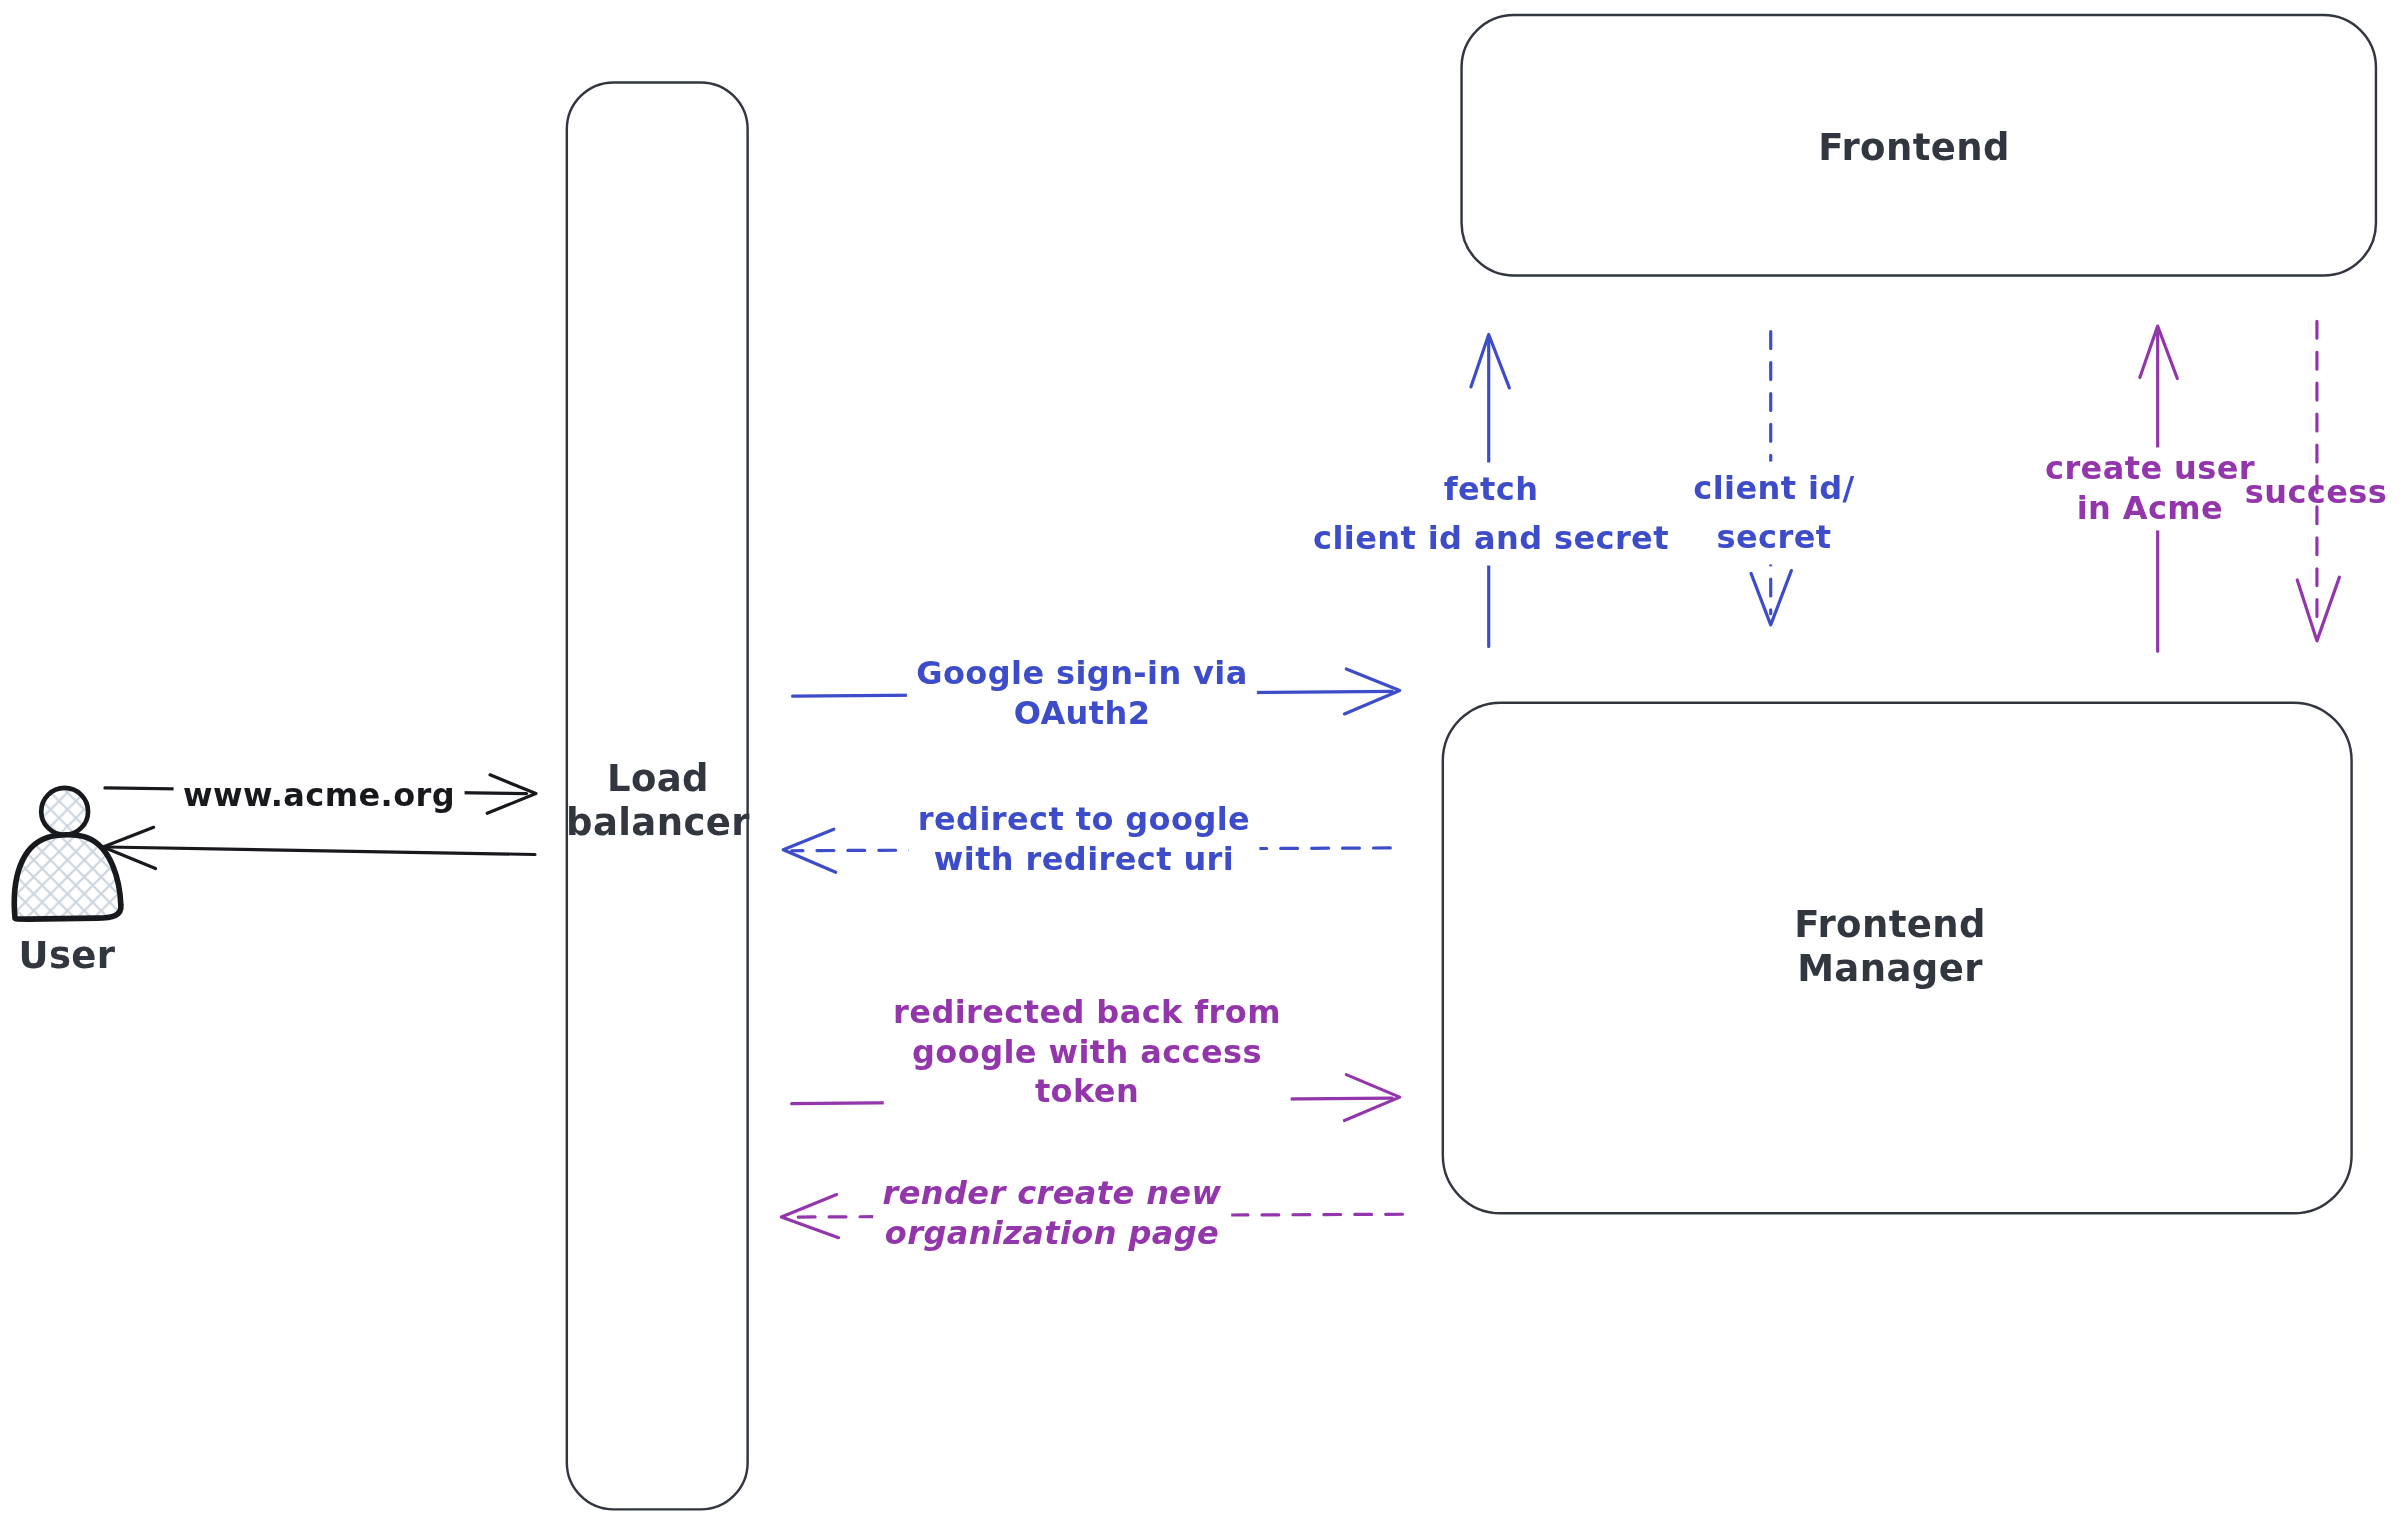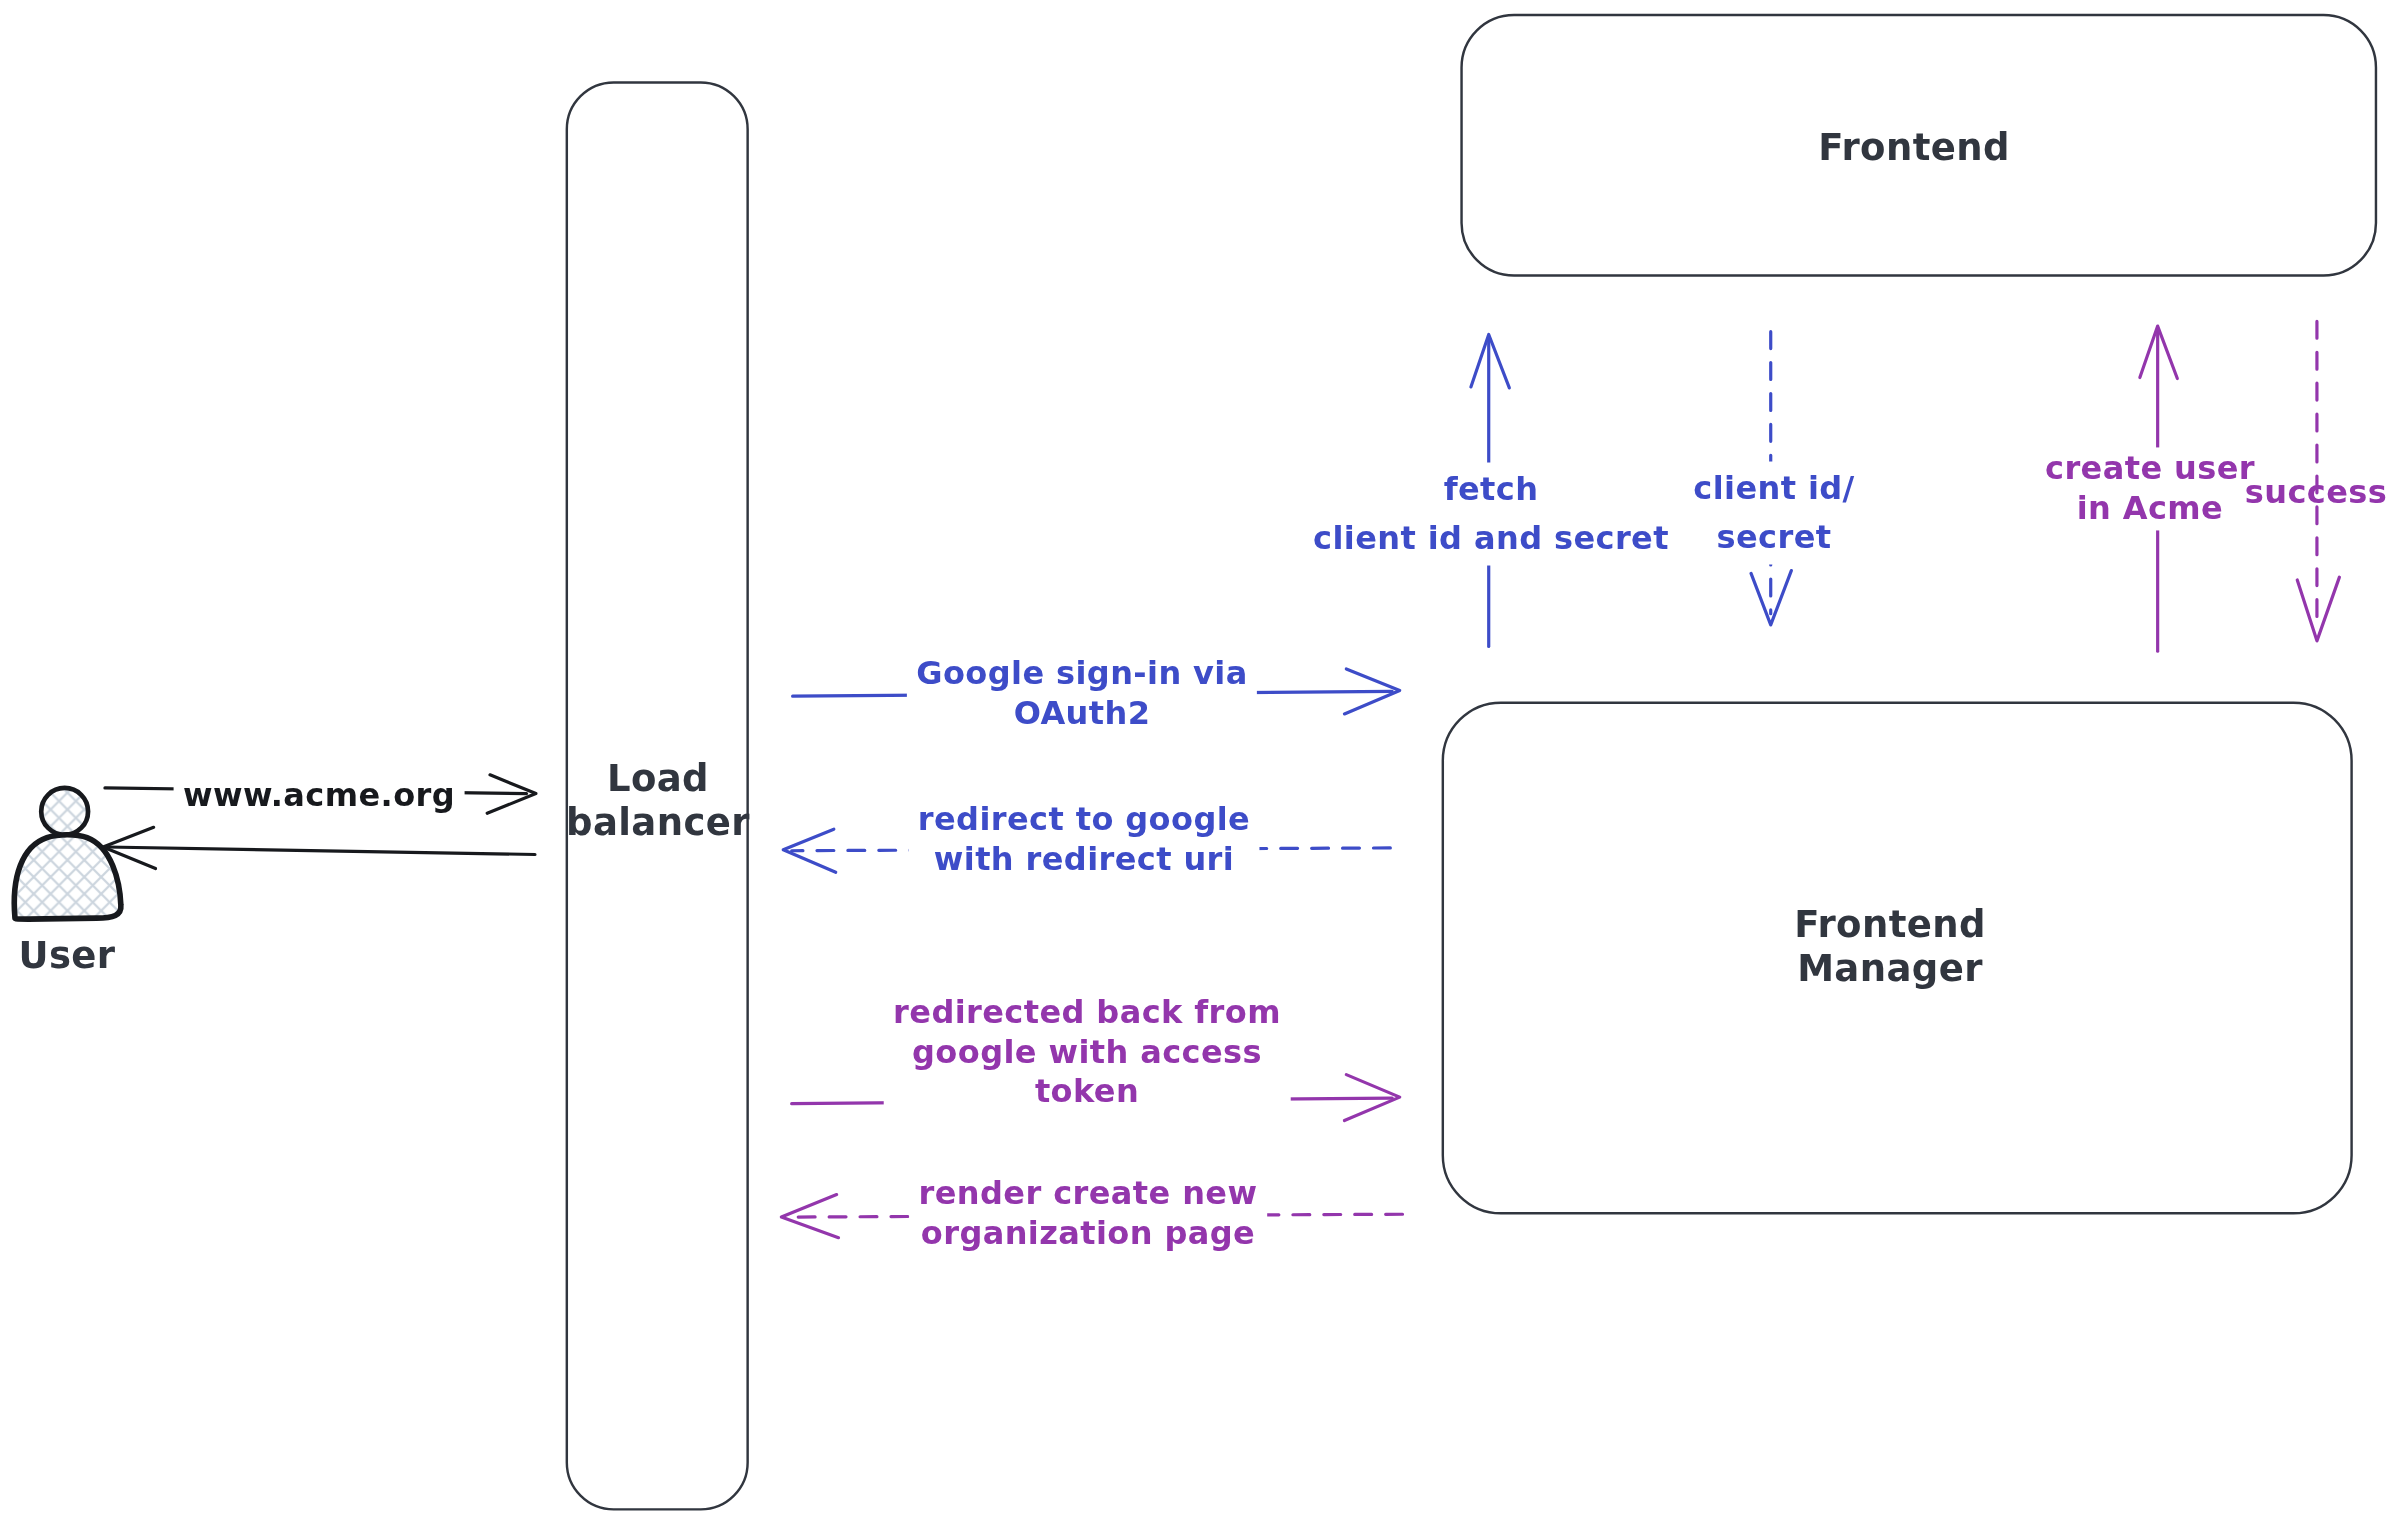--- a/index.html
+++ b/index.html
@@ -164,21 +164,21 @@
   <div class="lbl bg c-blue" style="left:1082px; top:694px;">Google sign-in via
 OAuth2</div>
 
   <div class="lbl bg c-blue" style="left:1084px; top:840px;">redirect to google
 with redirect uri</div>
 
   <div class="lbl bg c-purple" style="left:1087px; top:1052px;text-align:center;">redirected back from
 google with access
 token</div>
 
-  <div class="lbl bg c-purple" style="left:1088px; top:1214px;">render create new
+  <div class="lbl bg c-purple" style="left:1052px; top:1214px;font-style:italic;">render create new
 organization page</div>
 
   <div class="lbl bg c-blue lh-tall" style="left:1491px; top:514px;">fetch
 client id and secret</div>
 
   <div class="lbl bg c-blue lh-tall" style="left:1774px; top:513px;">client id/
 secret</div>
 
   <div class="lbl bg c-purple" style="left:2150px; top:489px;">create user
 in Acme</div>

